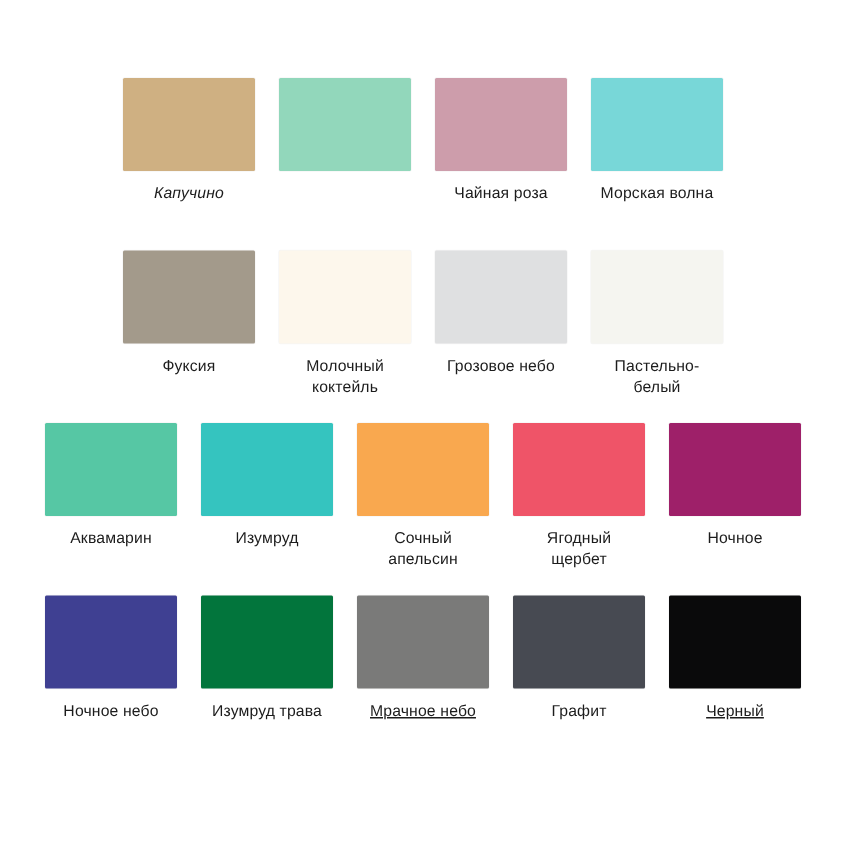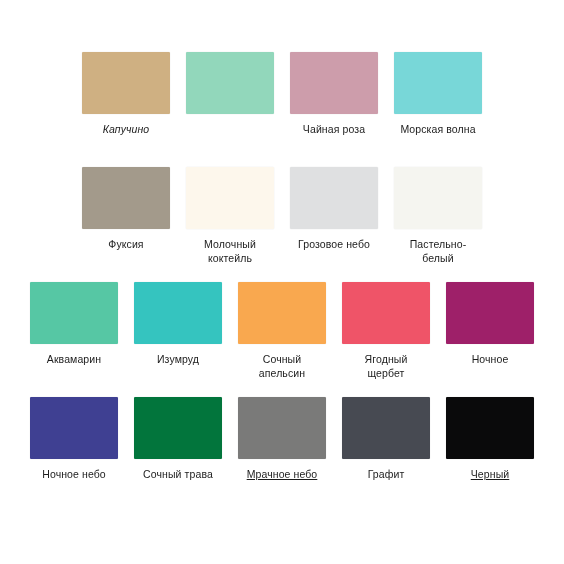--- a/index.html
+++ b/index.html
@@ -140,21 +140,21 @@
       </div>
     </div>
 
     <div class="palette-row">
       <div class="swatch-cell">
         <div class="swatch-chip" style="background-color: rgb(63, 64, 146);"></div>
         <div class="swatch-label" style="color: rgb(28, 28, 28);">Ночное небо</div>
       </div>
       <div class="swatch-cell">
         <div class="swatch-chip" style="background-color: rgb(2, 117, 60);"></div>
-        <div class="swatch-label" style="color: rgb(28, 28, 28);">Сочный трава</div>
+        <div class="swatch-label" style="color: rgb(28, 28, 28);">Изумруд трава</div>
       </div>
       <div class="swatch-cell">
         <div class="swatch-chip" style="background-color: rgb(122, 122, 121);"></div>
         <div class="swatch-label" style="color: rgb(28, 28, 28); text-decoration: underline;">Мрачное небо</div>
       </div>
       <div class="swatch-cell">
         <div class="swatch-chip" style="background-color: rgb(71, 74, 82);"></div>
         <div class="swatch-label" style="color: rgb(28, 28, 28);">Графит</div>
       </div>
       <div class="swatch-cell">

